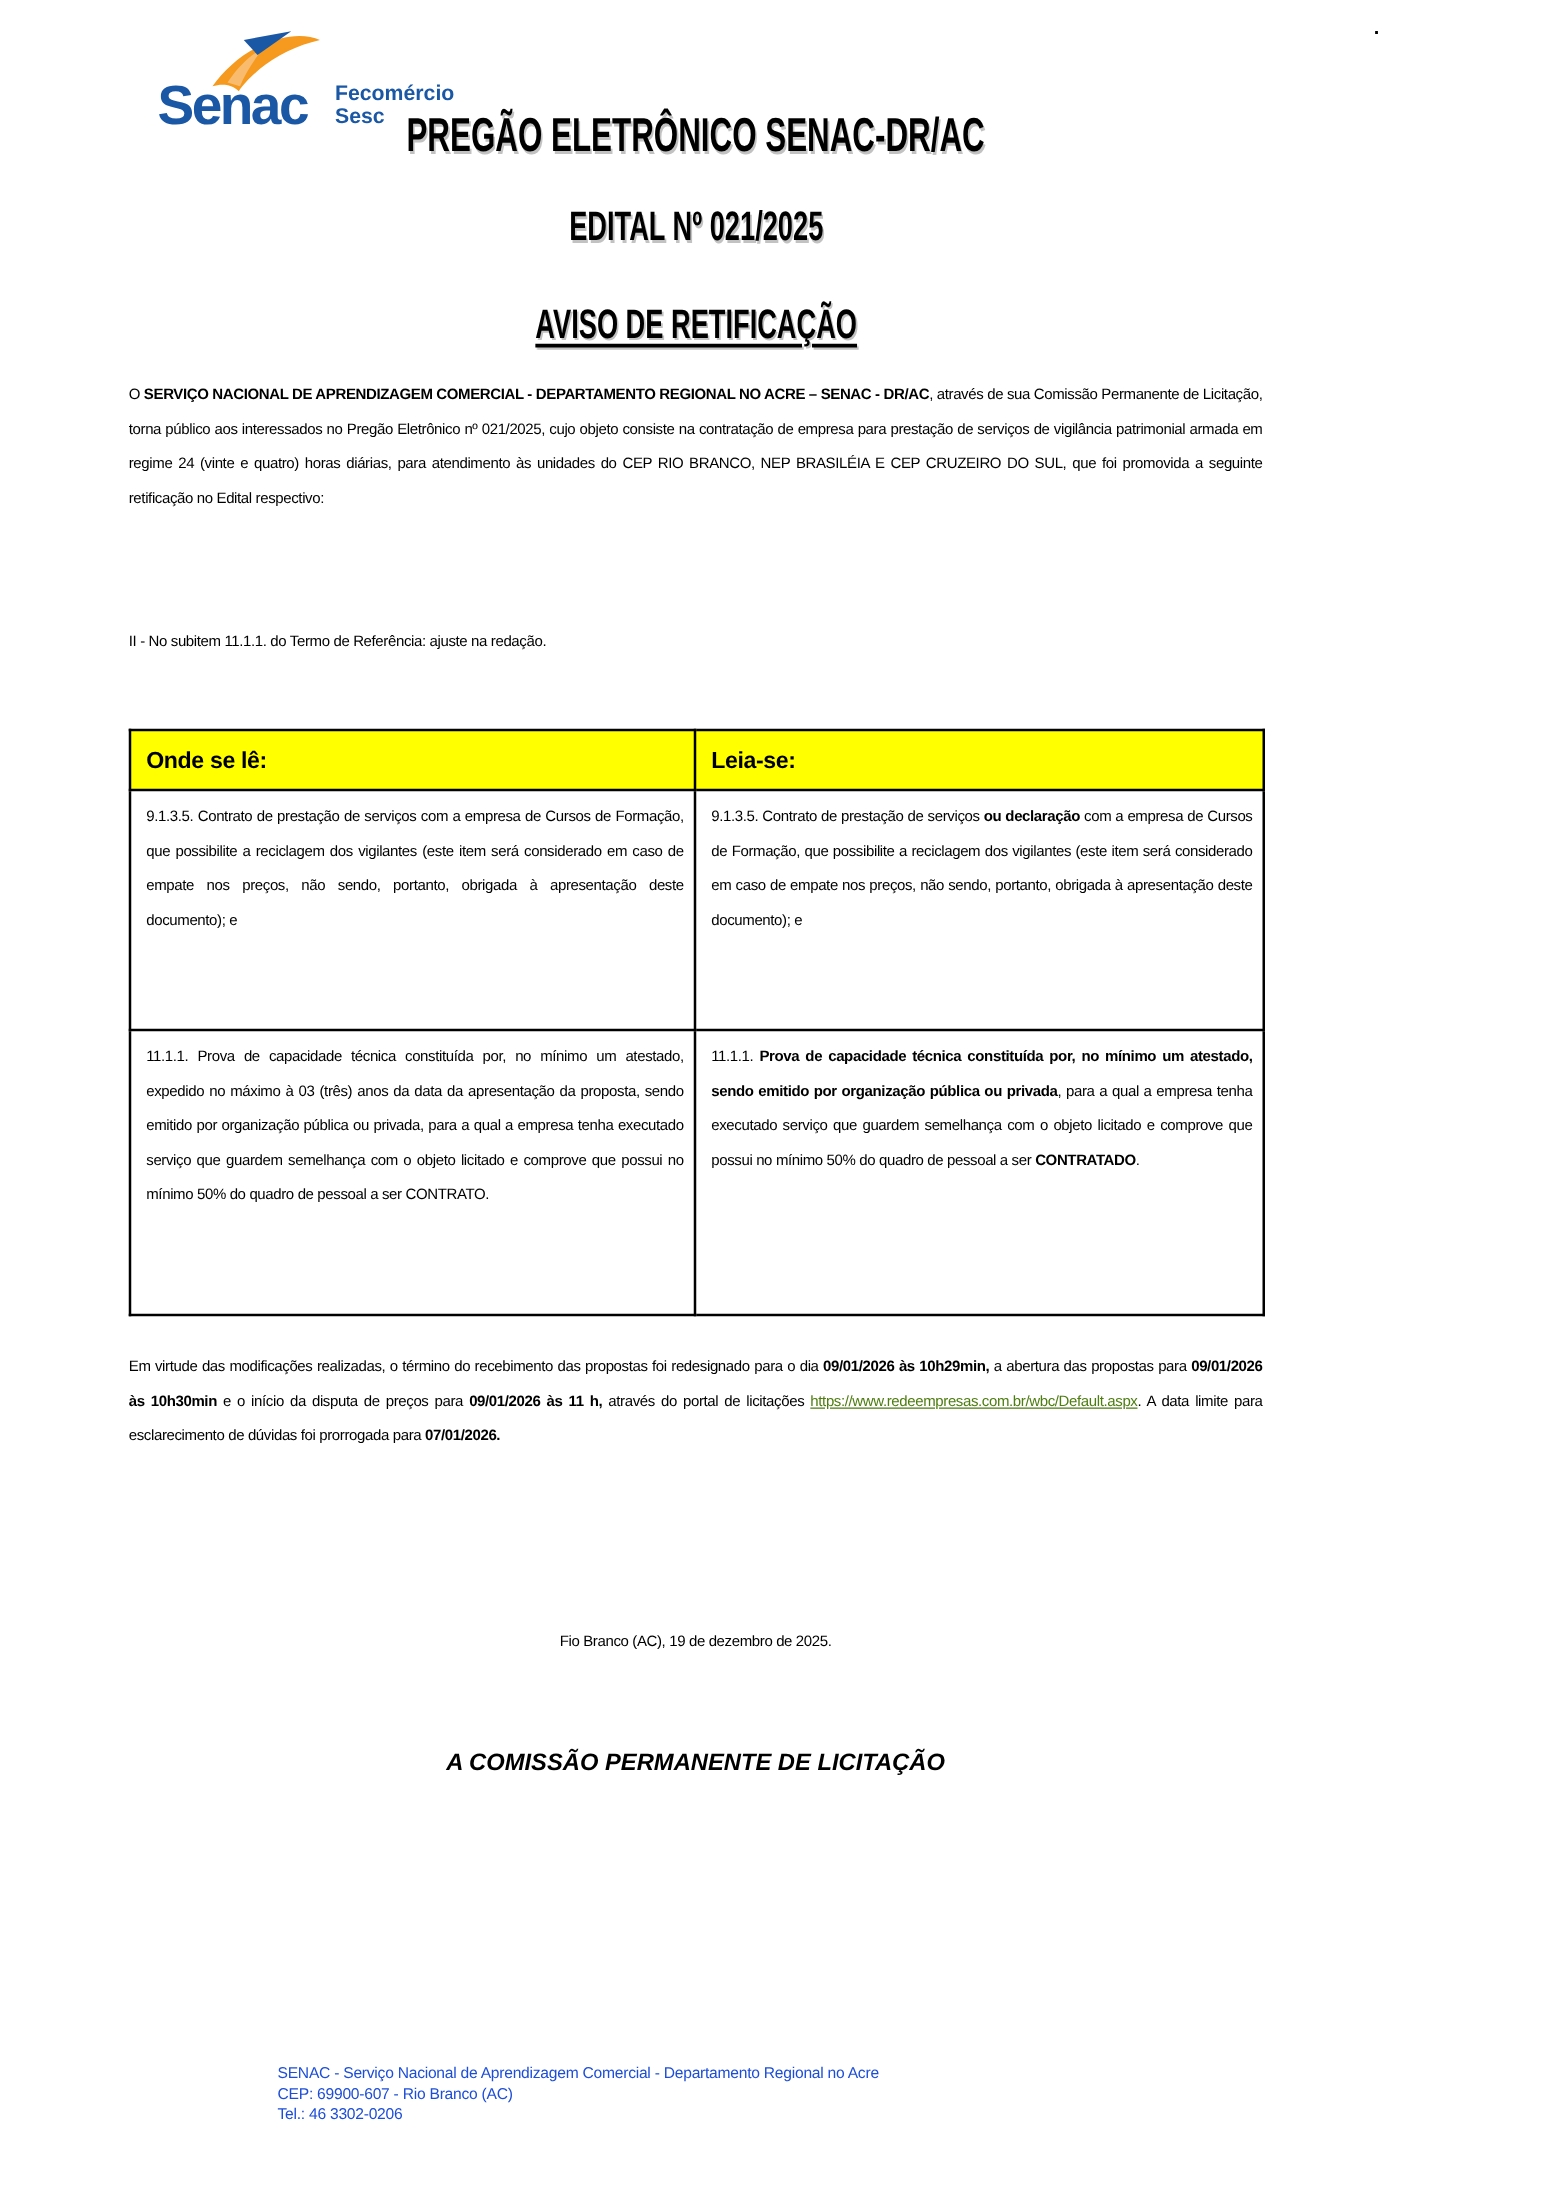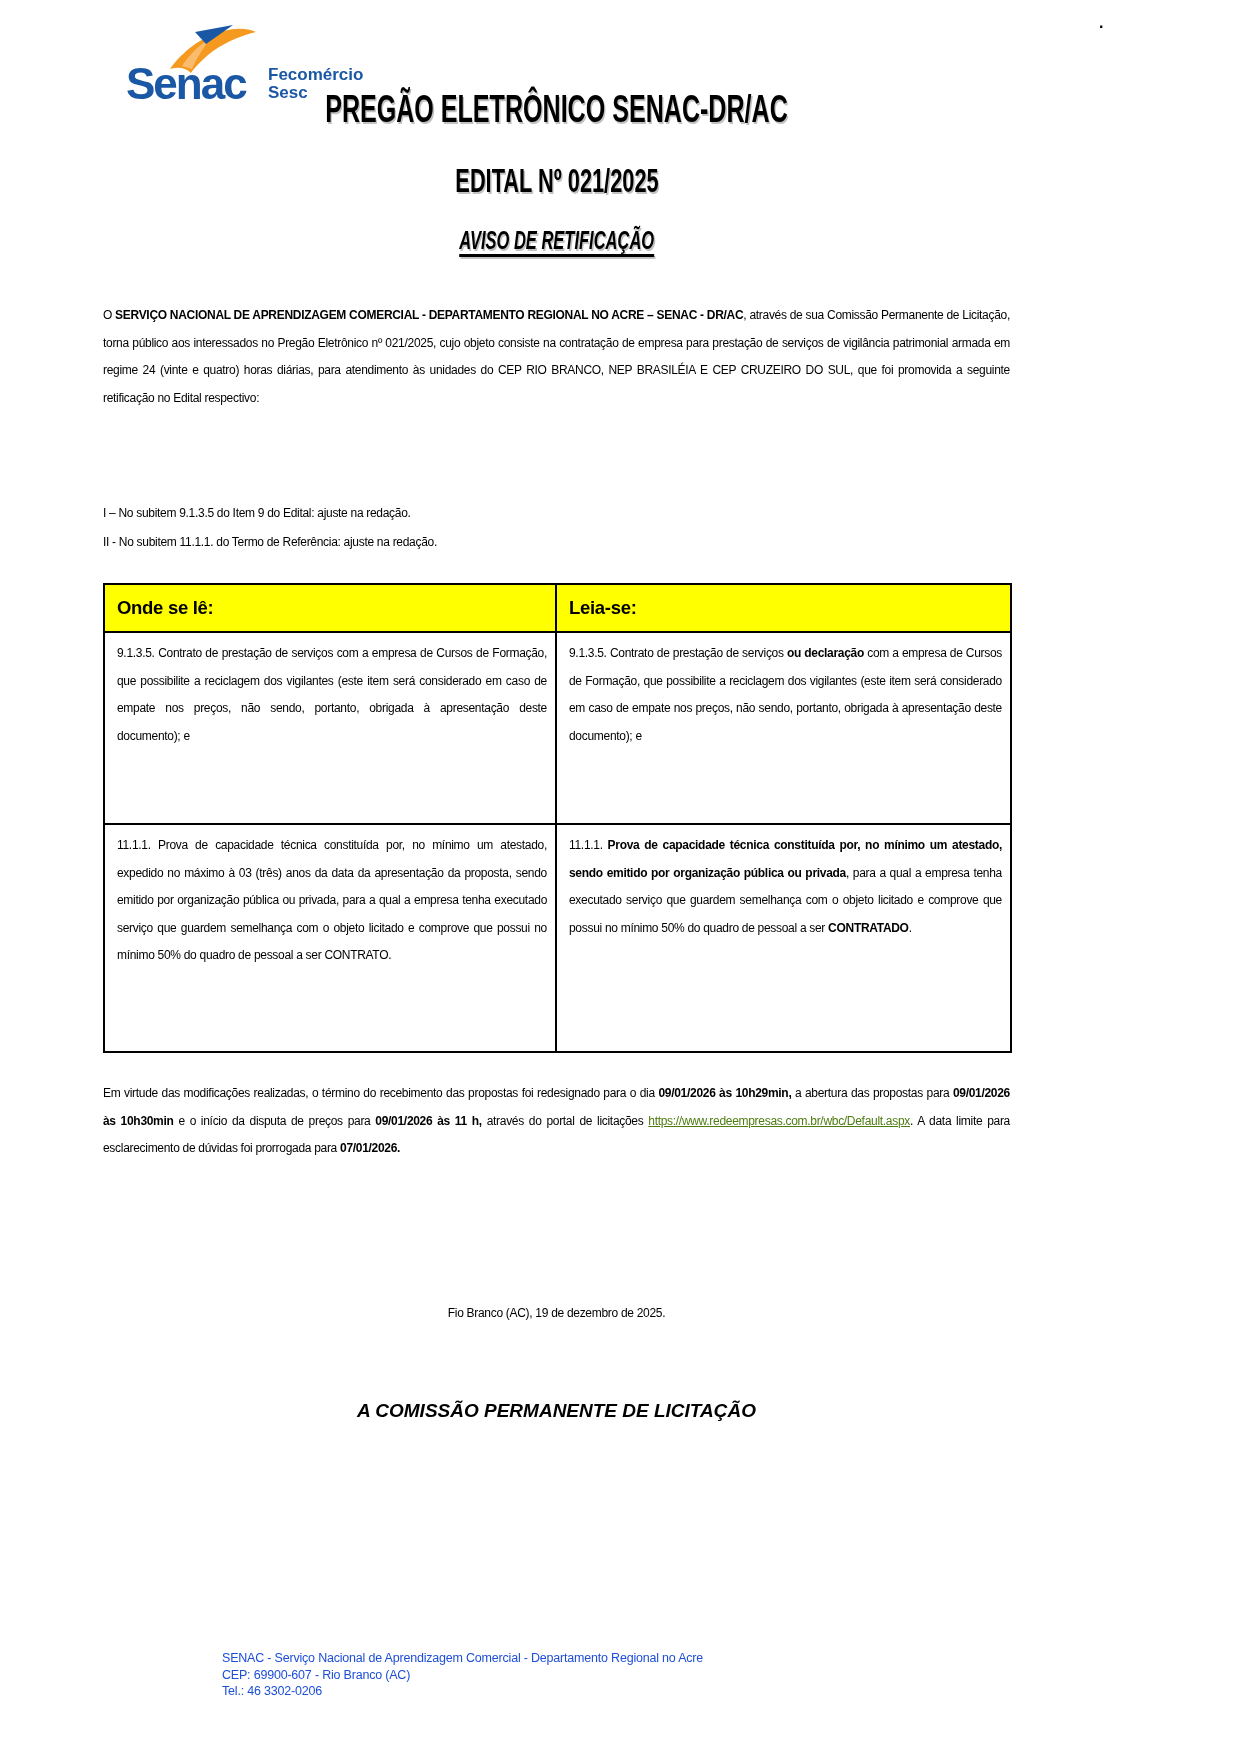--- a/index.html
+++ b/index.html
@@ -20,21 +20,21 @@
   .doc { position:absolute; left:103px; top:0; width:907px; }
   .doc > div, .doc > table, .doc > p { position:absolute; margin:0; }
 
   .heading { width:100%; text-align:center; font-weight:bold; }
   .heading .hx {
     display:inline-block; transform:scaleX(0.66); transform-origin:center;
     white-space:nowrap; text-shadow:2px 2px 0 #c2c2c2;
   }
   .title  { top:88px; font-size:38px; }
   .edital { top:162px; font-size:33px; }
-  .aviso  { top:226px; font-size:25px;font-style:italic; }
+  .aviso  { top:240px; font-size:33px; }
   .aviso .hx { text-decoration:underline; text-decoration-thickness:3px; text-underline-offset:5px; }
 
   .body-text { font-size:12px; letter-spacing:-0.3px; line-height:27.5px; }
 
   .intro   { top:302px; width:907px; text-align:justify; }
   .items   { top:499px; width:907px; line-height:29px; }
   .closing { top:1080px; width:907px; text-align:justify; }
 
   .dateline  { top:1300px; width:907px; text-align:center; }
   .signature { top:1400px; width:907px; text-align:center; font-weight:bold; font-style:italic; font-size:19px; }
@@ -88,21 +88,20 @@
     <span class="hx">EDITAL Nº 021/2025</span>
   </div>
 
   <div class="heading aviso">
     <span class="hx">AVISO DE RETIFICAÇÃO</span>
   </div>
 
   <div class="intro body-text"><span>O </span><span class="b">SERVIÇO NACIONAL DE APRENDIZAGEM COMERCIAL - DEPARTAMENTO REGIONAL NO ACRE – SENAC - DR/AC</span><span>, através de sua Comissão Permanente de Licitação, torna público aos interessados no Pregão Eletrônico nº 021/2025, cujo objeto consiste na contratação de empresa para prestação de serviços de vigilância patrimonial armada em regime 24 (vinte e quatro) horas diárias, para atendimento às unidades do CEP RIO BRANCO, NEP BRASILÉIA E CEP CRUZEIRO DO SUL, que foi promovida a seguinte retificação no Edital respectivo:</span></div>
 
   <div class="items body-text">
-    <div>I – No subitem 9.1.3.5 do Item 9 do Edital: ajuste na redação.</div>
     <div>II - No subitem 11.1.1. do Termo de Referência: ajuste na redação.</div>
   </div>
 
   <table class="rtable">
     <colgroup>
         <col class="c1">
         <col class="c2">
       </colgroup>
     <tbody>
         <tr>

